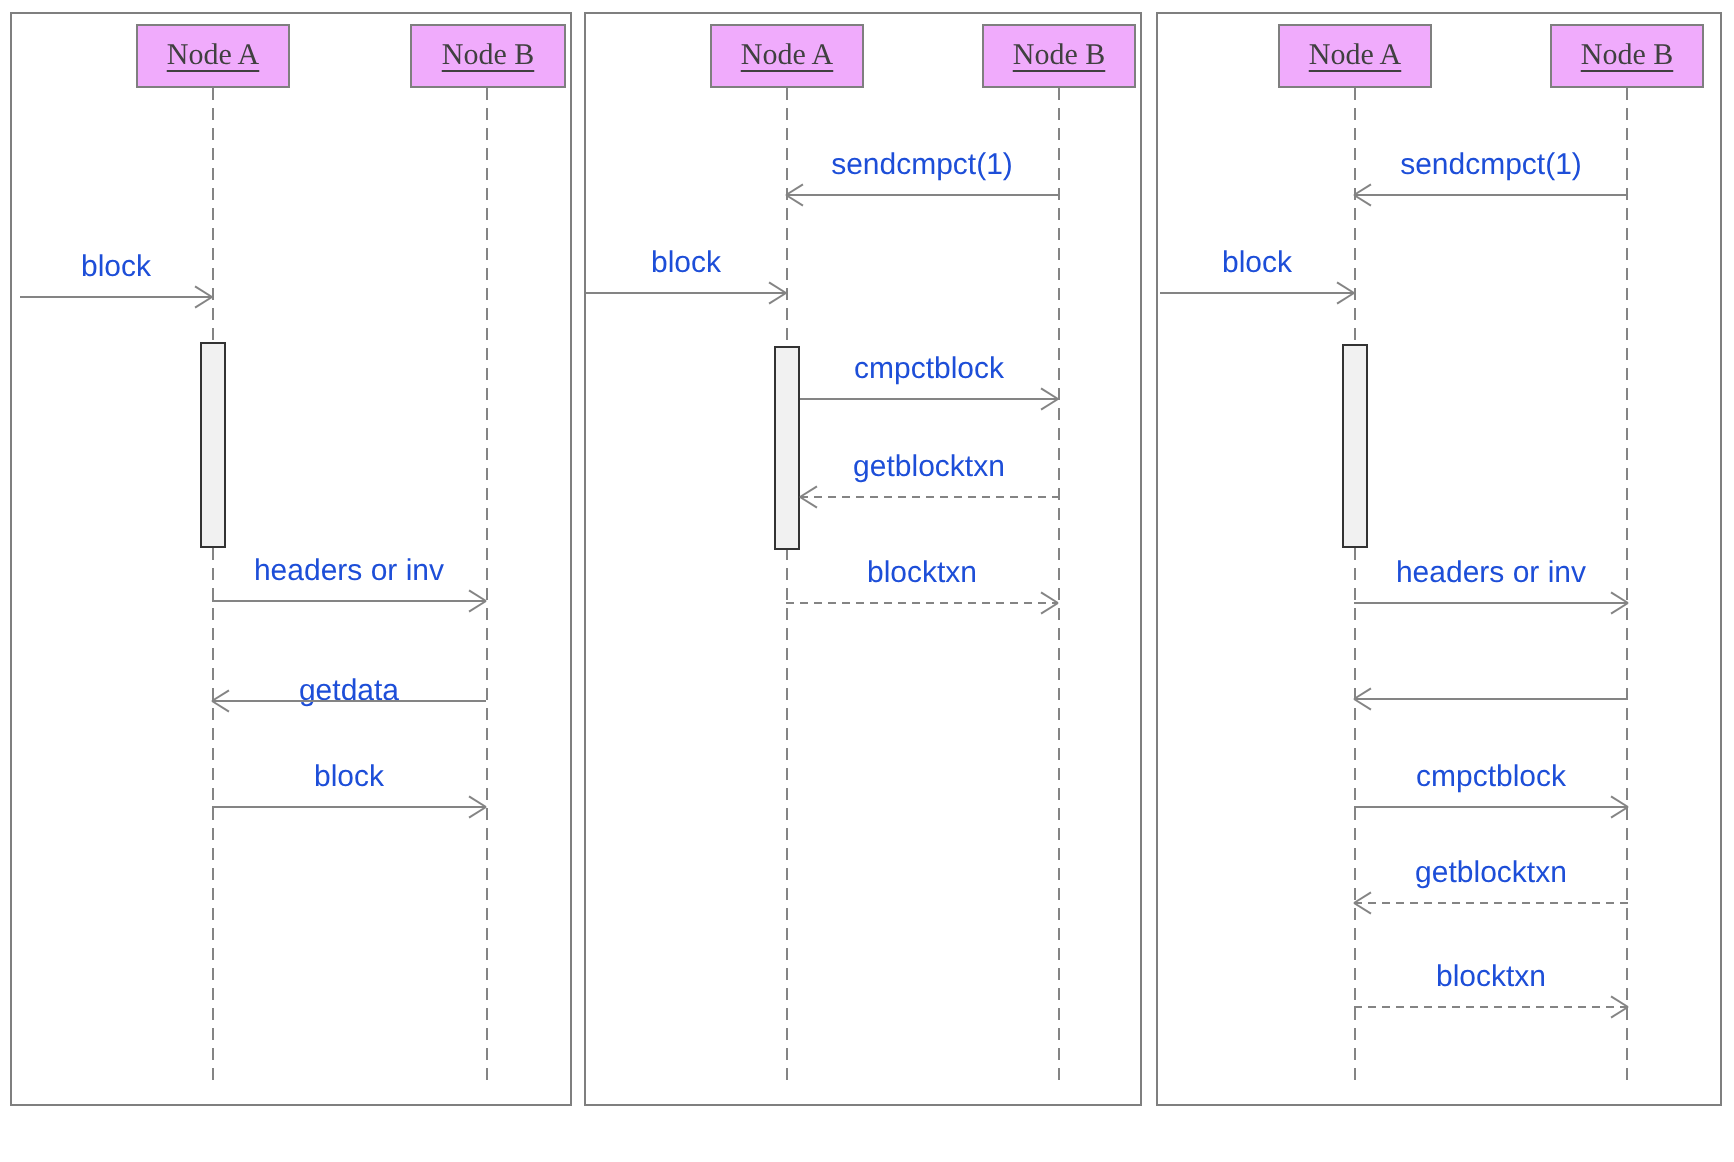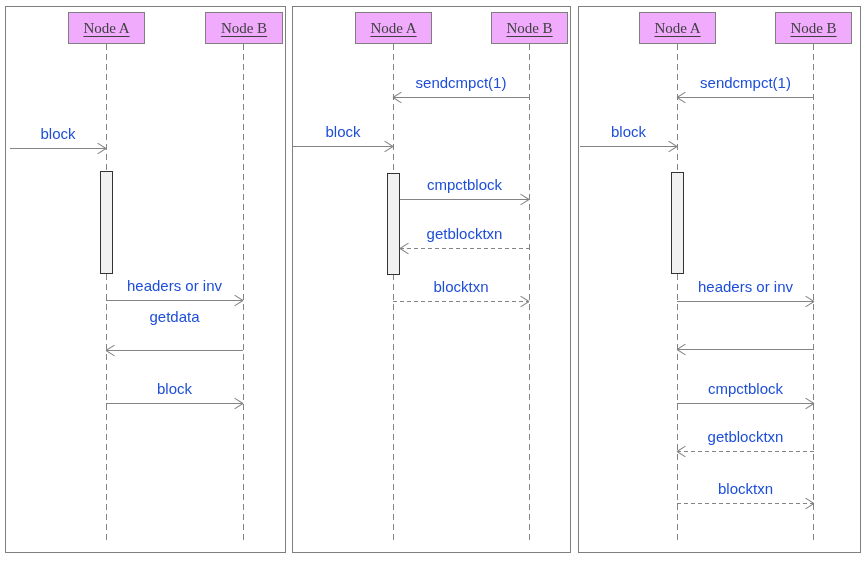--- a/index.html
+++ b/index.html
@@ -110,21 +110,21 @@
   <div class="msg-label" style="left:10px;top:125px;width:96px">block</div>
   <div class="line solid" style="left:10px;top:148px;width:96px">
     <span class="head right"></span>
   </div>
 
   <div class="msg-label" style="left:106px;top:277px;width:137px">headers or inv</div>
   <div class="line solid" style="left:106px;top:300px;width:137px">
     <span class="head right"></span>
   </div>
 
-  <div class="msg-label" style="left:106px;top:308px;width:137px">getdata</div>
+  <div class="msg-label" style="left:106px;top:337px;width:137px">getdata</div>
   <div class="line solid" style="left:106px;top:350px;width:137px">
     <span class="head left"></span>
   </div>
 
   <div class="msg-label" style="left:106px;top:380px;width:137px">block</div>
   <div class="line solid" style="left:106px;top:403px;width:137px">
     <span class="head right"></span>
   </div>
 
 

